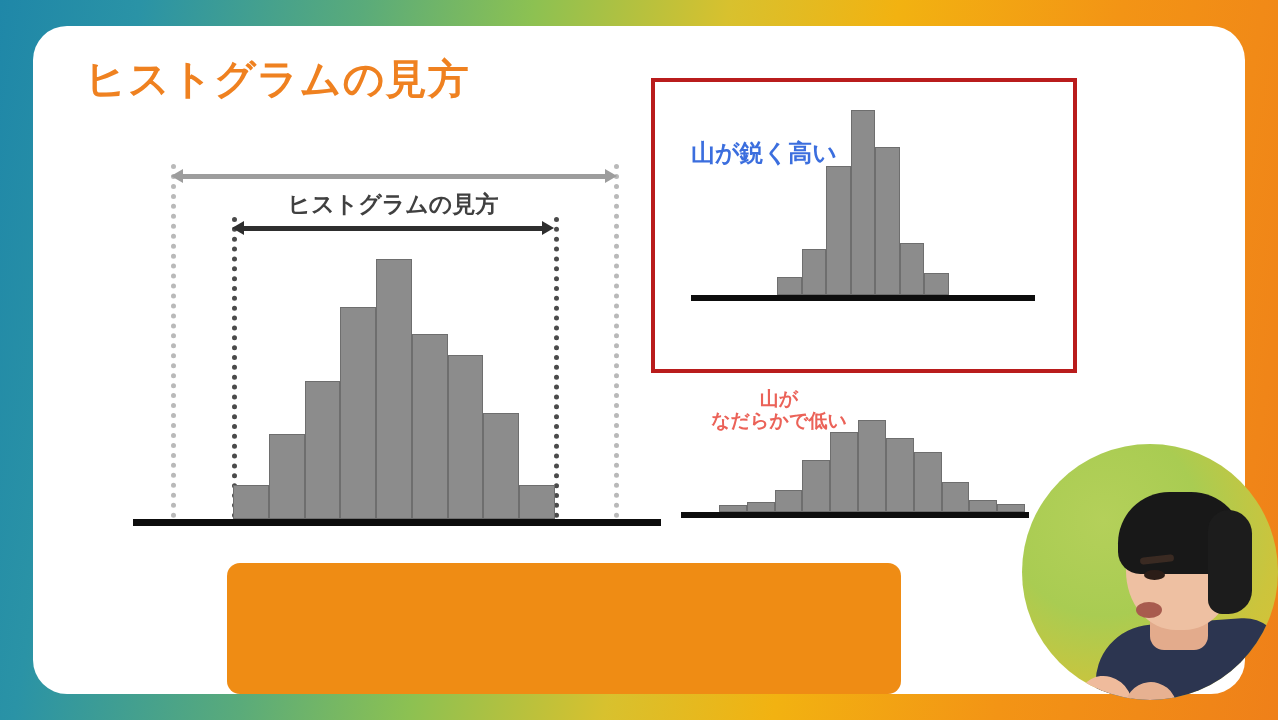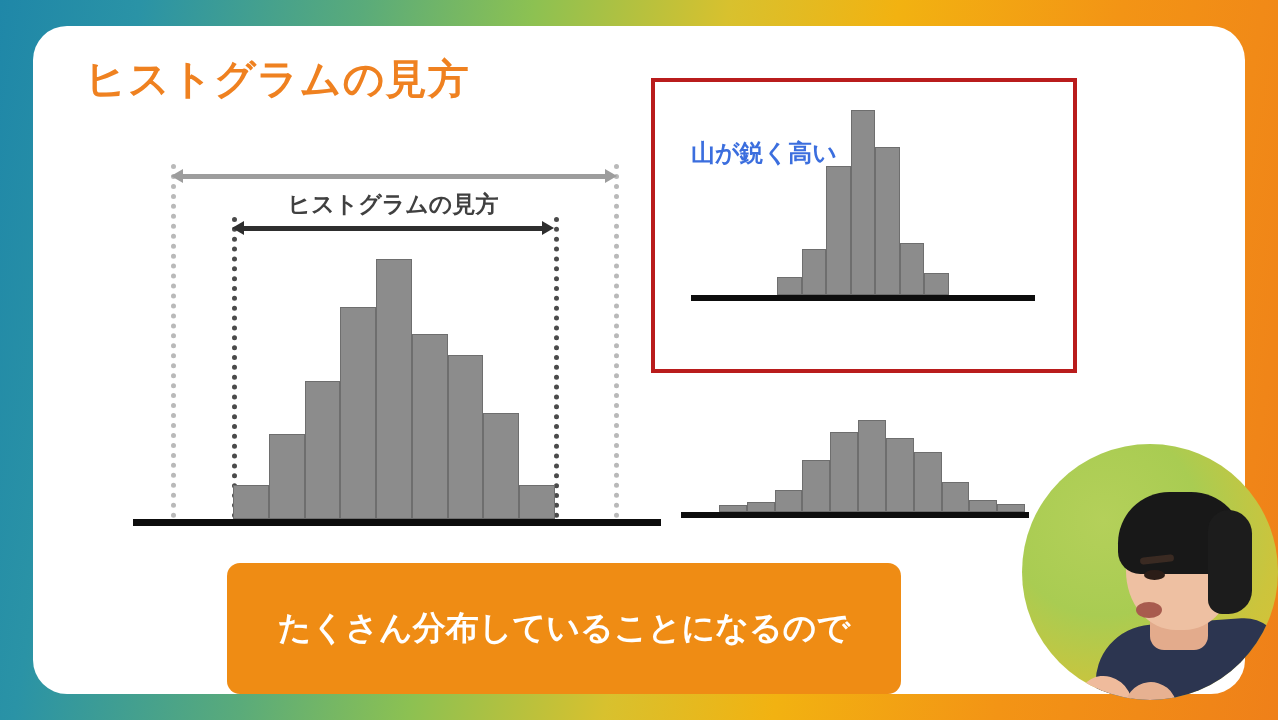--- a/index.html
+++ b/index.html
@@ -398,38 +398,41 @@
           <div class="bar" style="height: 70%;"></div>
           <div class="bar" style="height: 100%;"></div>
           <div class="bar" style="height: 80%;"></div>
           <div class="bar" style="height: 28%;"></div>
           <div class="bar" style="height: 12%;"></div>
         </div>
       <div id="sharp-axis"></div>
     </div>
 
     <div id="flat-wrap">
+      <div id="label-flat">
+        <div>山が</div>
+        <div>なだらかで低い</div>
+      </div>
       <div class="bars" id="flat-bars" style="position:absolute;">
           <div class="bar" style="height: 8%;"></div>
           <div class="bar" style="height: 11%;"></div>
           <div class="bar" style="height: 24%;"></div>
           <div class="bar" style="height: 56%;"></div>
           <div class="bar" style="height: 87%;"></div>
           <div class="bar" style="height: 100%;"></div>
           <div class="bar" style="height: 80%;"></div>
           <div class="bar" style="height: 65%;"></div>
           <div class="bar" style="height: 33%;"></div>
           <div class="bar" style="height: 13%;"></div>
           <div class="bar" style="height: 9%;"></div>
         </div>
       <div id="flat-axis"></div>
     </div>
 
     <div id="caption">
-      <div>たくさん分布していることになるので</div>
     </div>
 
   </div>
 
   <div id="presenter">
     <div id="presenter-circle">
       <div id="p-torso"></div>
       <div id="p-neck"></div>
       <div id="p-head"></div>
       <div id="p-hair"></div>

